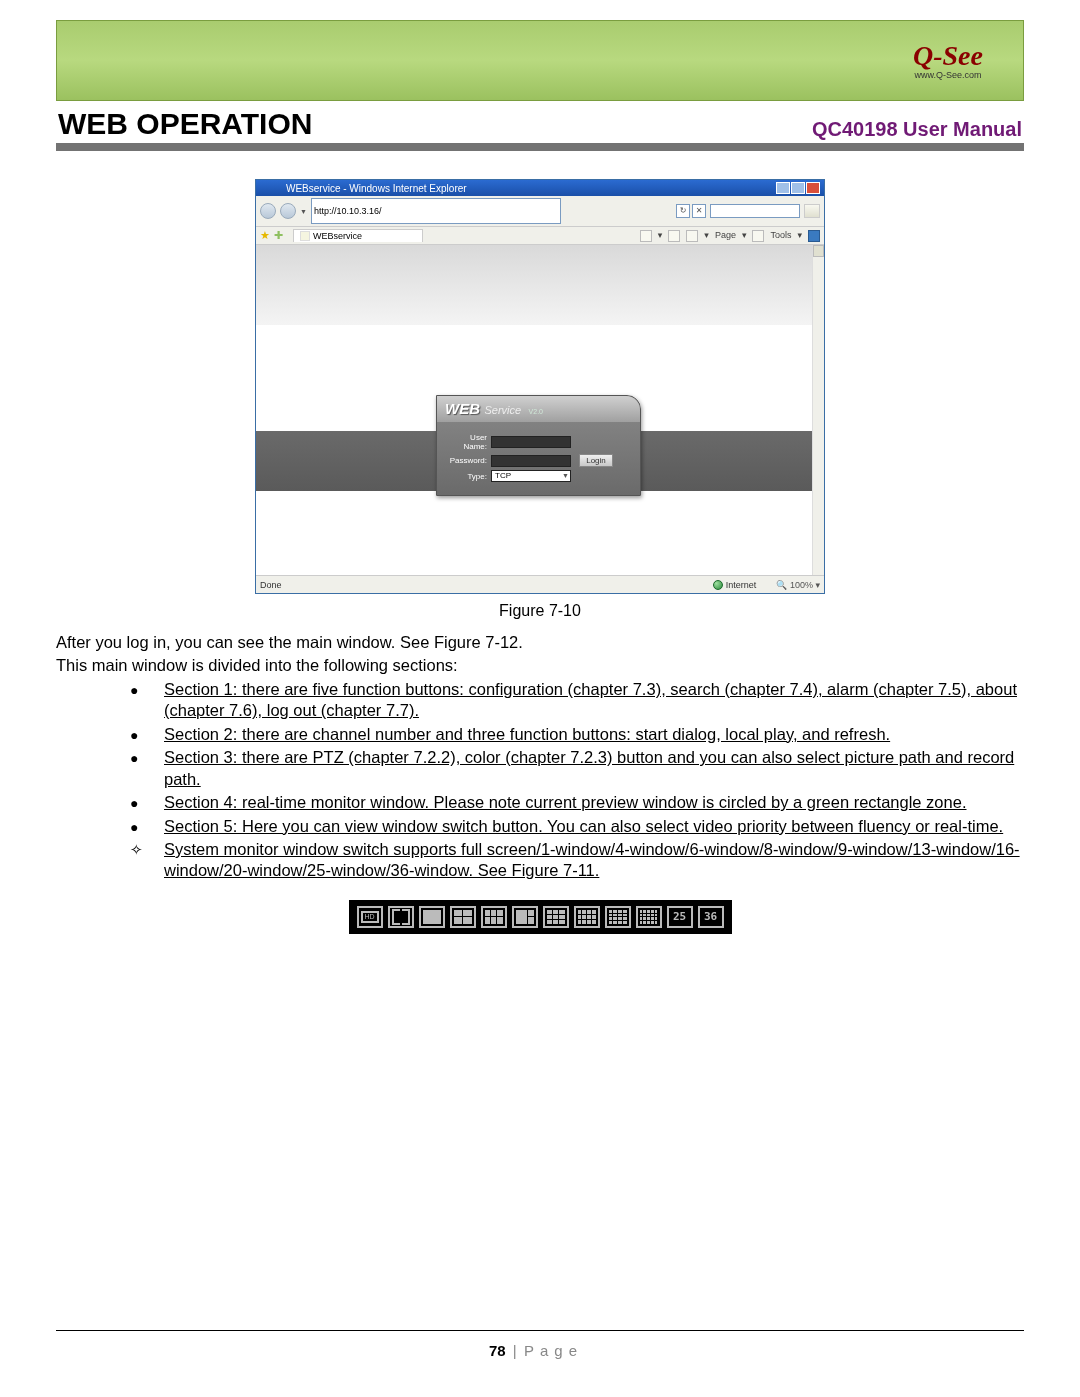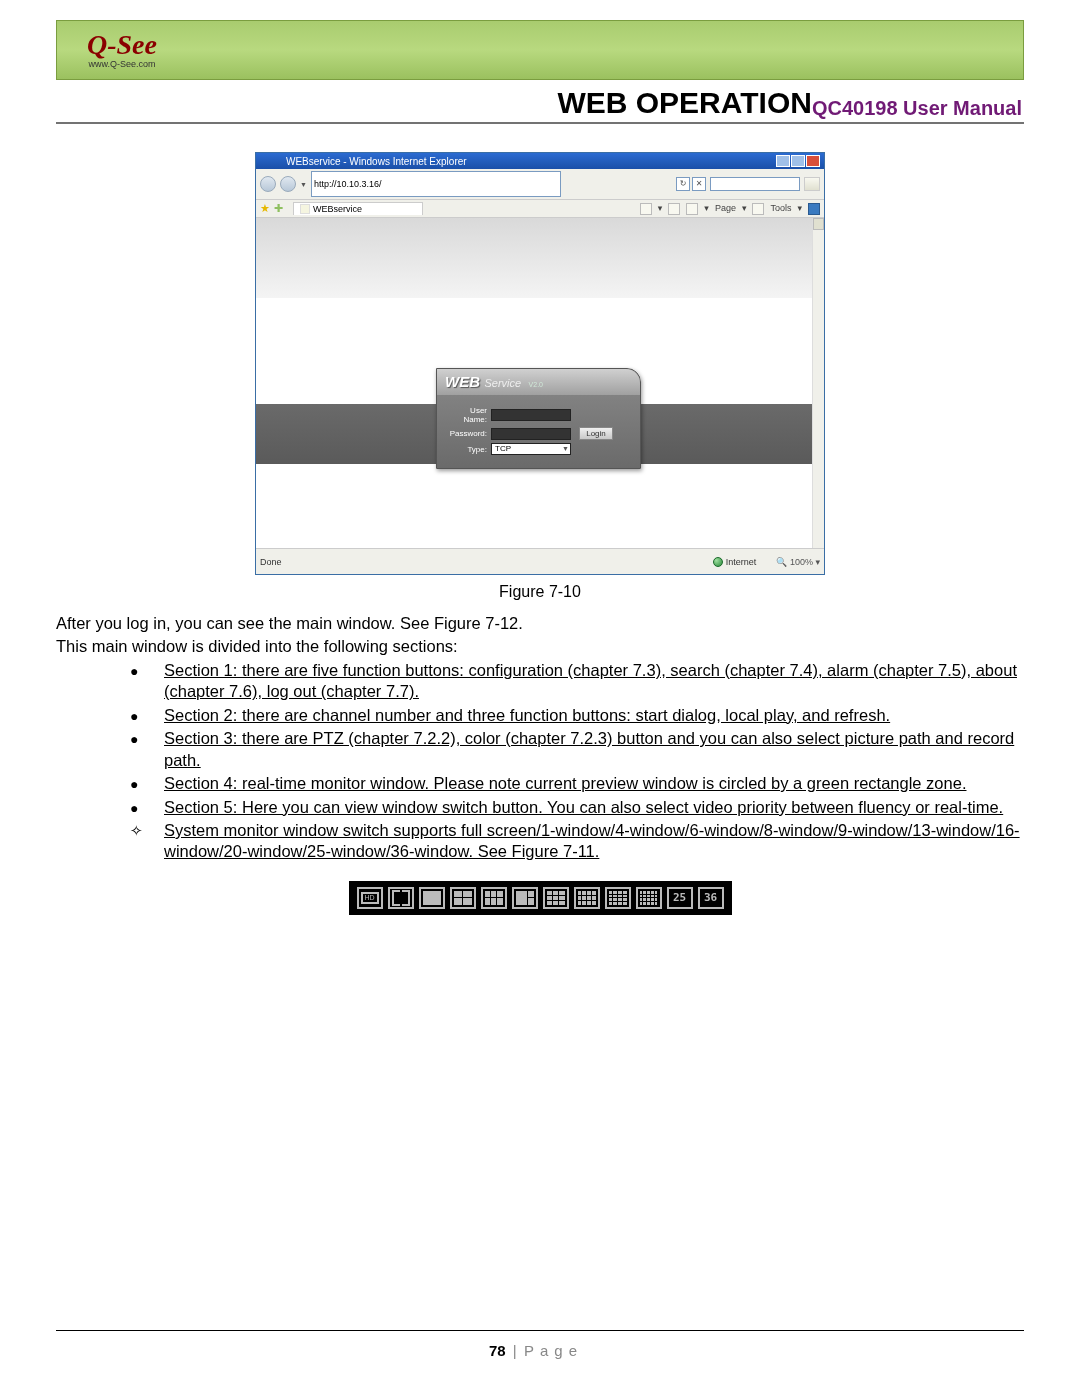--- a/index.html
+++ b/index.html
@@ -9,25 +9,25 @@
     width: 1080px;
     height: 1397px;
     position: relative;
   }
   .page {
     padding: 20px 56px 0 56px;
   }
   .header-banner {
     background: linear-gradient(to bottom, #a9cc6f 0%, #b8d97f 50%, #9bc15f 100%);
     border: 1px solid #7a9d3f;
-    height: 60px;
+    height: 81px;
     position: relative;
     display: flex;
     align-items: center;
-    justify-content: flex-start;
+    justify-content: flex-end;
     padding-right: 10px;
   }
   .qsee-logo {
     width: 130px;
     height: 56px;
     display: flex;
     flex-direction: column;
     align-items: center;
     justify-content: center;
   }
@@ -39,22 +39,22 @@
     font-style: italic;
     line-height: 1;
   }
   .qsee-logo .logo-url {
     font-size: 9px;
     color: #333;
   }
   .section-title-row {
     display: flex;
     align-items: flex-end;
-    justify-content: flex-end;
-    border-bottom: 2px solid #737373;
+    justify-content: space-between;
+    border-bottom: 8px solid #737373;
     padding: 6px 2px 2px 2px;
   }
   .section-title {
     font-family: Arial, sans-serif;
     font-size: 30px;
     font-weight: bold;
     color: #000;
   }
   .manual-title {
     font-size: 20px;
@@ -209,21 +209,21 @@
   .dark-strip {
     position: absolute;
     left: 0; right: 12px;
     top: 186px;
     height: 60px;
     background: linear-gradient(to bottom, #6a6a6a, #5a5a5a);
   }
   .status-bar {
     display: flex; align-items: center;
     background: #f0f0ea; border-top:1px solid #ccc;
-    height: 26px; font-size: 9px; color:#333; padding:0 4px;
+    height: 18px; font-size: 9px; color:#333; padding:0 4px;
   }
   .status-bar .st-left { flex:0 0 auto; }
   .status-bar .st-mid { flex:1; }
   .status-bar .st-pill { display:flex; align-items:center; gap:3px; margin-right:20px; }
   .status-bar .globe { width:10px; height:10px; border-radius:50%; background:radial-gradient(circle at 30% 30%, #9fe0a0, #2a8a3a); border:1px solid #1a6a2a; }
   .status-bar .zoom { color:#555; }
 
   .figure-caption {
     font-size: 16px;
     color: #000;

